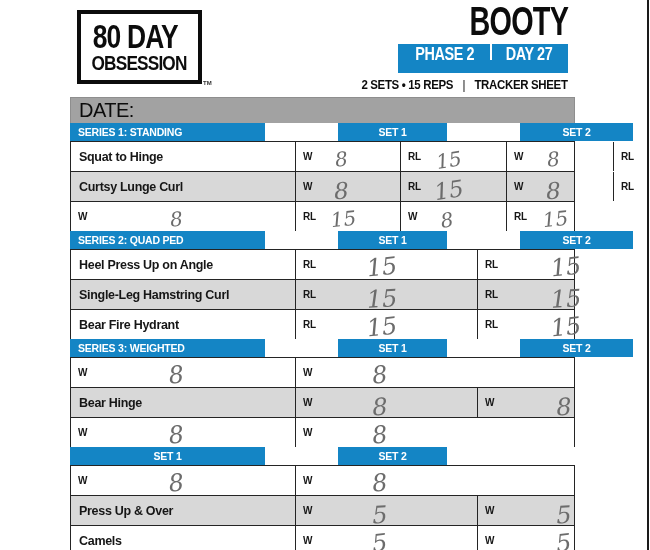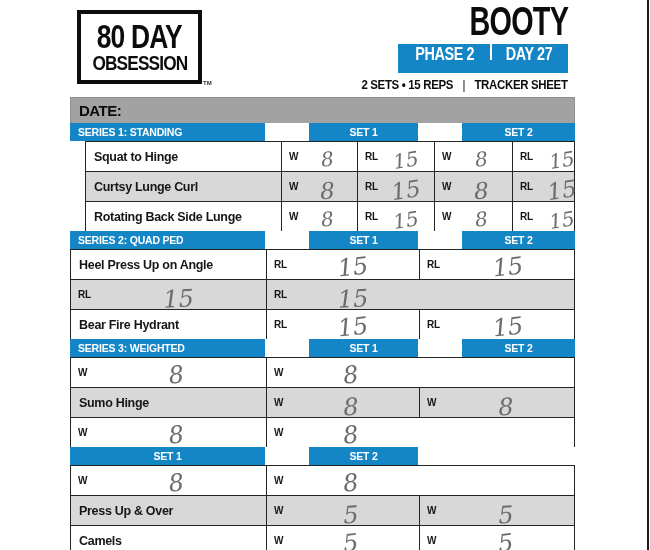--- a/index.html
+++ b/index.html
@@ -13,21 +13,21 @@
   }
   .edge-line {
     position: absolute; top: 0; right: 1px; width: 2px; height: 550px;
     background: #1a1a1a;
   }
 
   
   .logo-box {
     position: absolute; left: 77px; top: 10px; width: 125px; height: 74px;
     border: 4px solid #0c0c0c; background: #fff;
-    display: flex; flex-direction: column; align-items: center; justify-content: center;
+    display: flex; flex-direction: column; justify-content: center;
   }
   .logo-line1 {
     font-weight: bold; font-size: 33px; line-height: 30px; letter-spacing: -1px;
     transform: scaleX(0.8); white-space: nowrap; color: #0c0c0c;
   }
   .logo-line2 {
     font-weight: bold; font-size: 21px; line-height: 21px; letter-spacing: -1px;
     transform: scaleX(0.82); white-space: nowrap; color: #0c0c0c;
   }
   .tm { position: absolute; left: 203px; top: 80px; font-size: 6px; font-weight: bold; color: #333; }
@@ -55,32 +55,32 @@
     transform: scaleX(0.85); transform-origin: right center; white-space: nowrap;
   }
   .sdiv { margin: 0 11px; font-weight: normal; }
 
   
   .sheet { position: absolute; left: 70px; top: 97px; width: 505px; }
   .date-bar {
     height: 26px; background: #a2a2a2; display: flex; align-items: center;
     padding-left: 8px; border: 1px solid #8e8e8e; border-bottom: none;
   }
-  .date-bar .dtext { font-weight: bold; font-size: 15px; letter-spacing: -0.5px; color: #0c0c0c; }
-
-  .srow { display: grid; }
+  .date-bar .dtext { font-weight: normal; font-size: 20px; letter-spacing: -0.5px; color: #0c0c0c; }
+
+  .srow { display: grid; gap: 29px; }
   .shead { grid-template-columns: 195px 153px 157px; height: 18px; }
   .shead .scell {
     background: #1485c5; color: #fff; font-weight: bold; font-size: 10.5px;
     letter-spacing: -0.2px; display: flex; align-items: center; justify-content: center;
   }
   .shead .scell + .scell { border-left: 2px solid #fff; margin-left: 42px; }
   .shead .s-title { justify-content: flex-start; padding-left: 8px; }
 
-  .r-split  { grid-template-columns: 195px 76px 77px 78px 79px; height: 30px; margin-left: 15px; }
+  .r-split  { grid-template-columns: 195px 76px 77px 78px 79px; height: 30px; }
   .r-single { grid-template-columns: 195px 153px 157px; height: 30px; }
   .r-split, .r-single {
     background: #fff; border-left: 1px solid #242424; border-right: 1px solid #242424;
     border-top: 1px solid #242424;
   }
   .alt { background: #d8d8d8; }
   .cell { display: flex; align-items: center; overflow: visible; }
   .cell + .cell { border-left: 1px solid #242424; }
   .cname { padding-left: 8px; font-weight: bold; font-size: 12.5px; letter-spacing: -0.3px; color: #161616; }
   .flab { font-weight: bold; font-size: 10px; color: #161616; margin-left: 7px; letter-spacing: -0.2px; }
@@ -164,21 +164,20 @@
     <div class="cell">
         <span class="flab">W</span>
         <span class="hand">8</span>
       </div>
     <div class="cell">
         <span class="flab">RL</span>
         <span class="hand">15</span>
       </div>
   </div>
   <div class="srow r-split">
-    <div class="cell cname">Rotating Back Side Lunge</div>
     <div class="cell">
         <span class="flab">W</span>
         <span class="hand">8</span>
       </div>
     <div class="cell">
         <span class="flab">RL</span>
         <span class="hand">15</span>
       </div>
     <div class="cell">
         <span class="flab">W</span>
@@ -200,20 +199,21 @@
     <div class="cell">
         <span class="flab">RL</span>
         <span class="hand">15</span>
       </div>
     <div class="cell">
         <span class="flab">RL</span>
         <span class="hand">15</span>
       </div>
   </div>
   <div class="srow r-single alt">
+    <div class="cell cname">Single-Leg Hamstring Curl</div>
     <div class="cell">
         <span class="flab">RL</span>
         <span class="hand">15</span>
       </div>
     <div class="cell">
         <span class="flab">RL</span>
         <span class="hand">15</span>
       </div>
   </div>
   <div class="srow r-single">
@@ -237,21 +237,21 @@
     <div class="cell">
         <span class="flab">W</span>
         <span class="hand">8</span>
       </div>
     <div class="cell">
         <span class="flab">W</span>
         <span class="hand">8</span>
       </div>
   </div>
   <div class="srow r-single alt">
-    <div class="cell cname">Sumo Hinge</div>
+    <div class="cell cname">Bear Hinge</div>
     <div class="cell">
         <span class="flab">W</span>
         <span class="hand">8</span>
       </div>
     <div class="cell">
         <span class="flab">W</span>
         <span class="hand">8</span>
       </div>
   </div>
   <div class="srow r-single">

